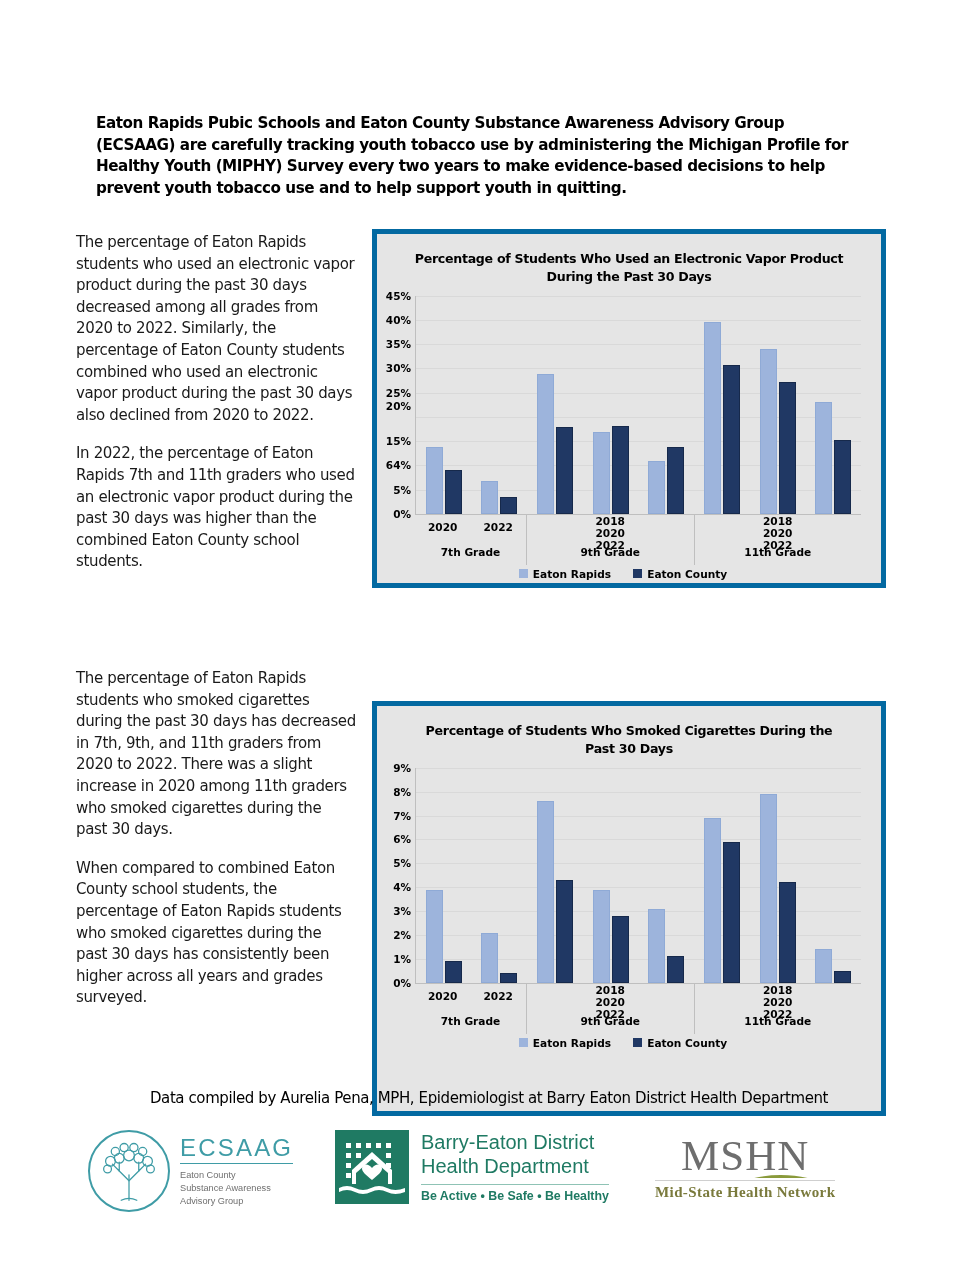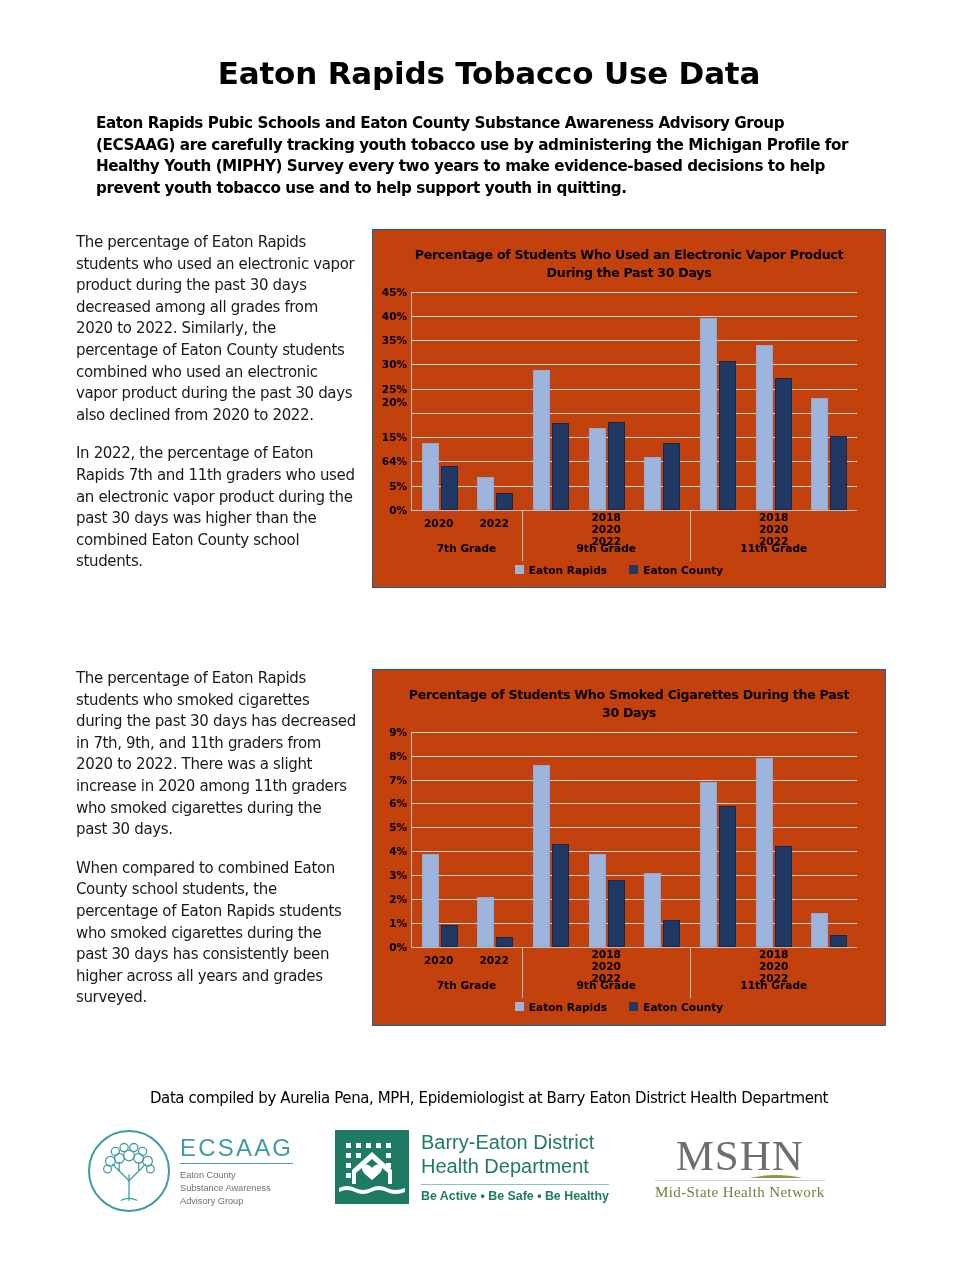--- a/index.html
+++ b/index.html
@@ -35,26 +35,26 @@
     letter-spacing:-0.35px;
     color:#1a1a1a;
   }
   .sidetext p{ margin:0 0 17px 0; }
   #text-block-1{ left:76px; top:232px; }
   #text-block-2{ left:76px; top:668px; }
 
   
   .chart-card{
     position:absolute;
-    border:1px solid #0369a1;
-    background:#c2410c;
+    border:5px solid #0369a1;
+    background:#e5e5e5;
     box-sizing:border-box;
   }
   #chart-card-1{ left:372px; top:229px; width:514px; height:359px; }
-  #chart-card-2{ left:372px; top:669px; width:514px; height:357px; }
+  #chart-card-2{ left:372px; top:701px; width:514px; height:415px; }
 
   .chart-title{
     text-align:center;
     font-size:12.6px; font-weight:bold;
     font-family:"DejaVu Sans", sans-serif;
     line-height:1.42;
     margin:16px 34px 0 34px;
     letter-spacing:-0.3px;
   }
 
@@ -180,31 +180,30 @@
   #logo-mshn{ left:585px; top:6px; flex-direction:column; align-items:center; }
   .mshn-main{
     font-size:43px; color:#6e6e6e; letter-spacing:1px; line-height:1;
     font-family:"Liberation Serif", serif; position:relative;
   }
   .mshn-swoosh{
     position:absolute; left:46px; top:22px; width:96px; height:22px;
     overflow:hidden; pointer-events:none;
   }
   .mshn-sub{
-    font-size:15px; color:#7a7a3c; font-weight:normal; margin-top:3px;
+    font-size:15px; color:#7a7a3c; font-weight:bold; margin-top:3px;
     font-family:"Liberation Serif", serif; letter-spacing:0.4px;
     border-top:1px solid #cfcfcf; padding-top:3px;
   }
 </style>
 </head>
 <body>
 
 <div class="page">
 
-  <div class="doc-title">Eaton Rapids Tobacco Use Data</div>
 
   <div class="intro">Eaton Rapids Pubic Schools and Eaton County Substance Awareness Advisory Group (ECSAAG) are carefully tracking youth tobacco use by administering the Michigan Profile for Healthy Youth (MIPHY) Survey every two years to make evidence-based decisions to help prevent youth tobacco use and to help support youth in quitting.</div>
 
   <div class="sidetext" id="text-block-1">
     <p>The percentage of Eaton Rapids students who used an electronic vapor product during the past 30 days decreased among all grades from 2020 to 2022. Similarly, the percentage of Eaton County students combined who used an electronic vapor product during the past 30 days also declined from 2020 to 2022.</p>
     <p>In 2022, the percentage of Eaton Rapids 7th and 11th graders who used an electronic vapor product during the past 30 days was higher than the combined Eaton County school students.</p>
   </div>
 
   <div class="sidetext" id="text-block-2">
     <p>The percentage of Eaton Rapids students who smoked cigarettes during the past 30 days has decreased in 7th, 9th, and 11th graders from 2020 to 2022. There was a slight increase in 2020 among 11th graders who smoked cigarettes during the past 30 days.</p>

